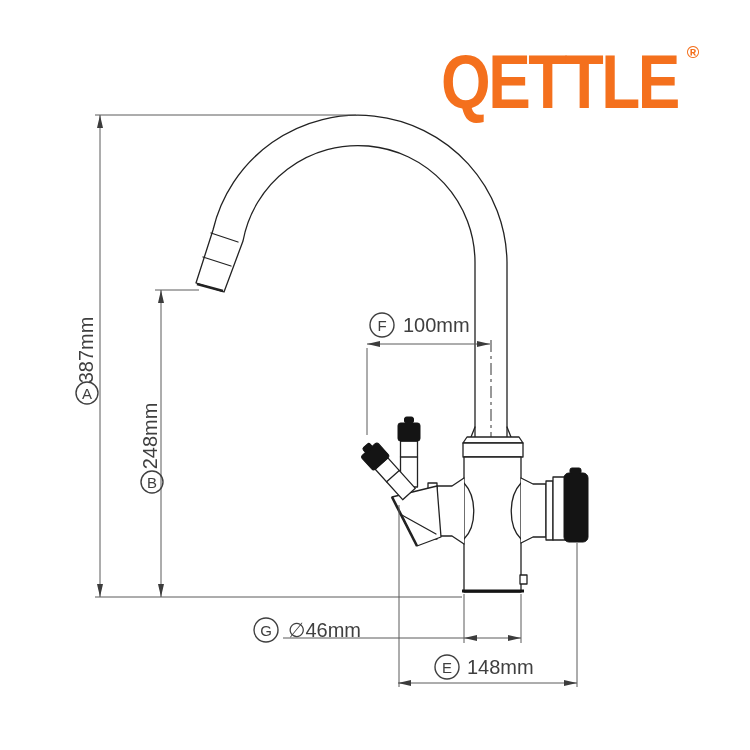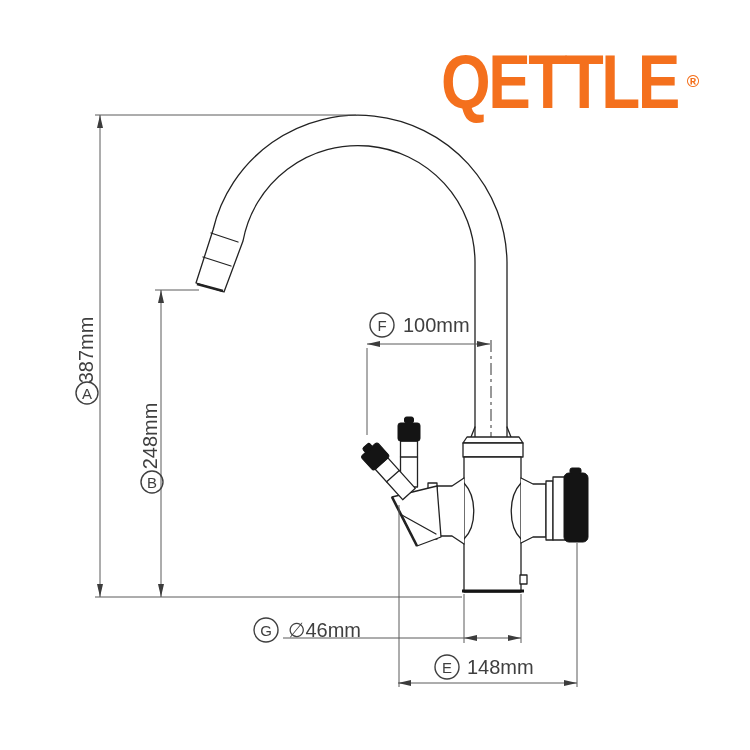--- a/index.html
+++ b/index.html
@@ -1,21 +1,21 @@
 <!DOCTYPE html>
 <html><head>
 <meta charset="utf-8">
 <style>
   html,body{margin:0;padding:0;background:#ffffff;}
   .canvas{
     position:relative;width:750px;height:750px;background:#ffffff;overflow:hidden;
     font-family:"Liberation Sans","DejaVu Sans",sans-serif;
   }
   .logo{
-    position:absolute;left:441px;top:44px;display:flex;align-items:center;
+    position:absolute;left:441px;top:44px;display:flex;align-items:flex-start;
     color:#F4701D;white-space:nowrap;
   }
   .logo .word{
     display:inline-block;font-size:76px;font-weight:bold;line-height:1;
     letter-spacing:-3px;transform:scaleX(.84);transform-origin:left bottom;
   }
   .logo .reg{
     display:inline-block;font-size:17px;font-weight:bold;line-height:1;
     margin-left:-36px;margin-bottom:2px;
   }

